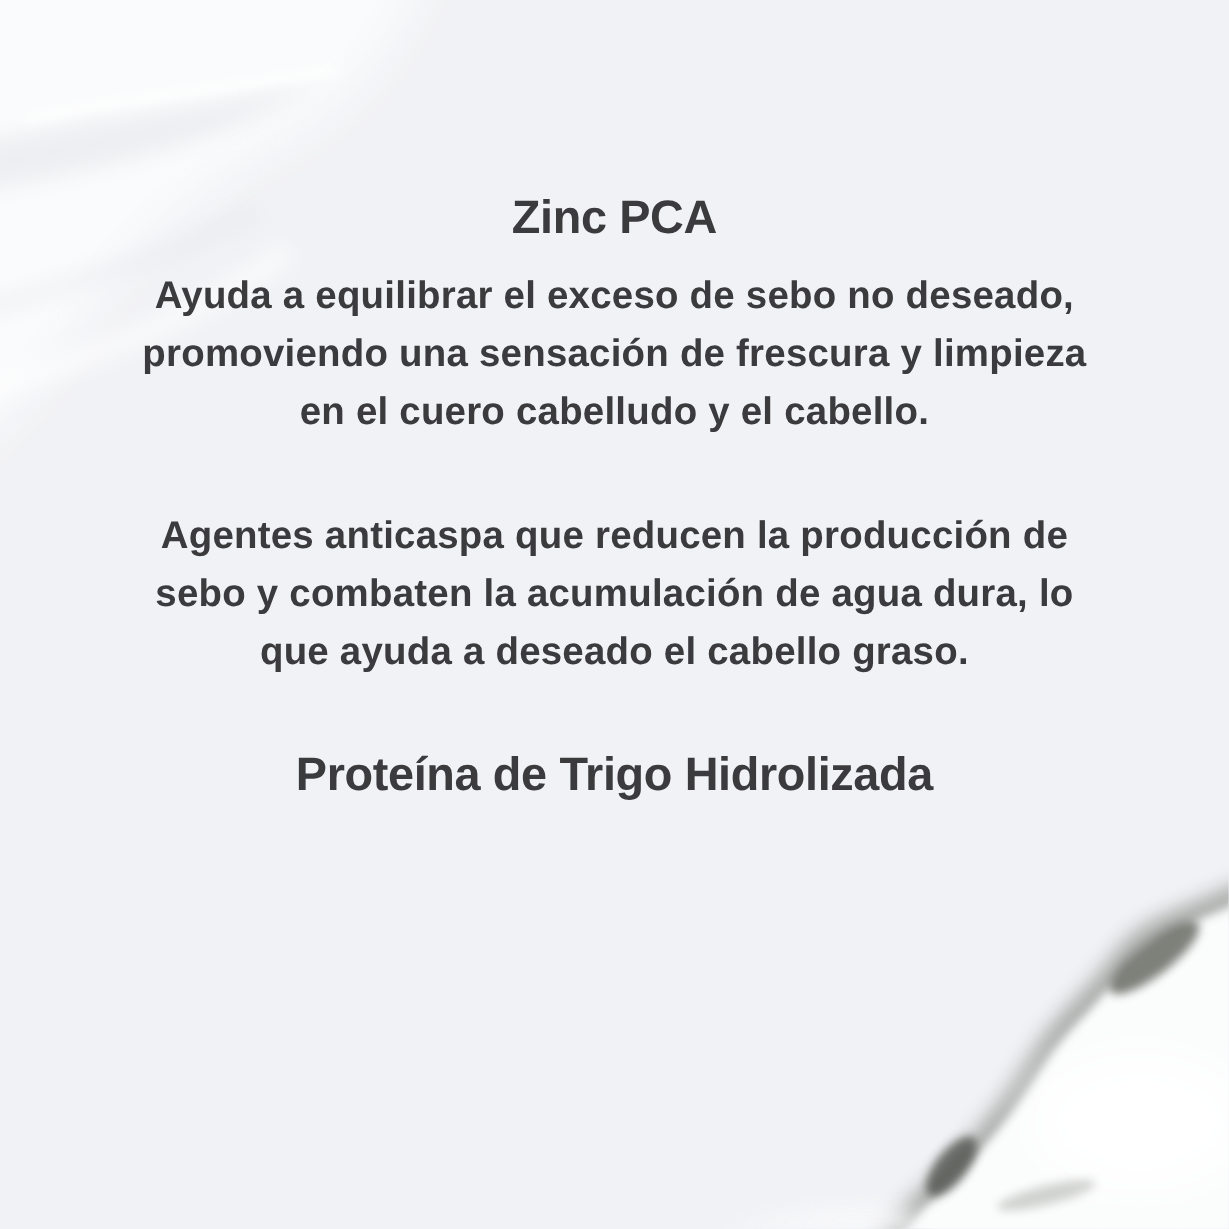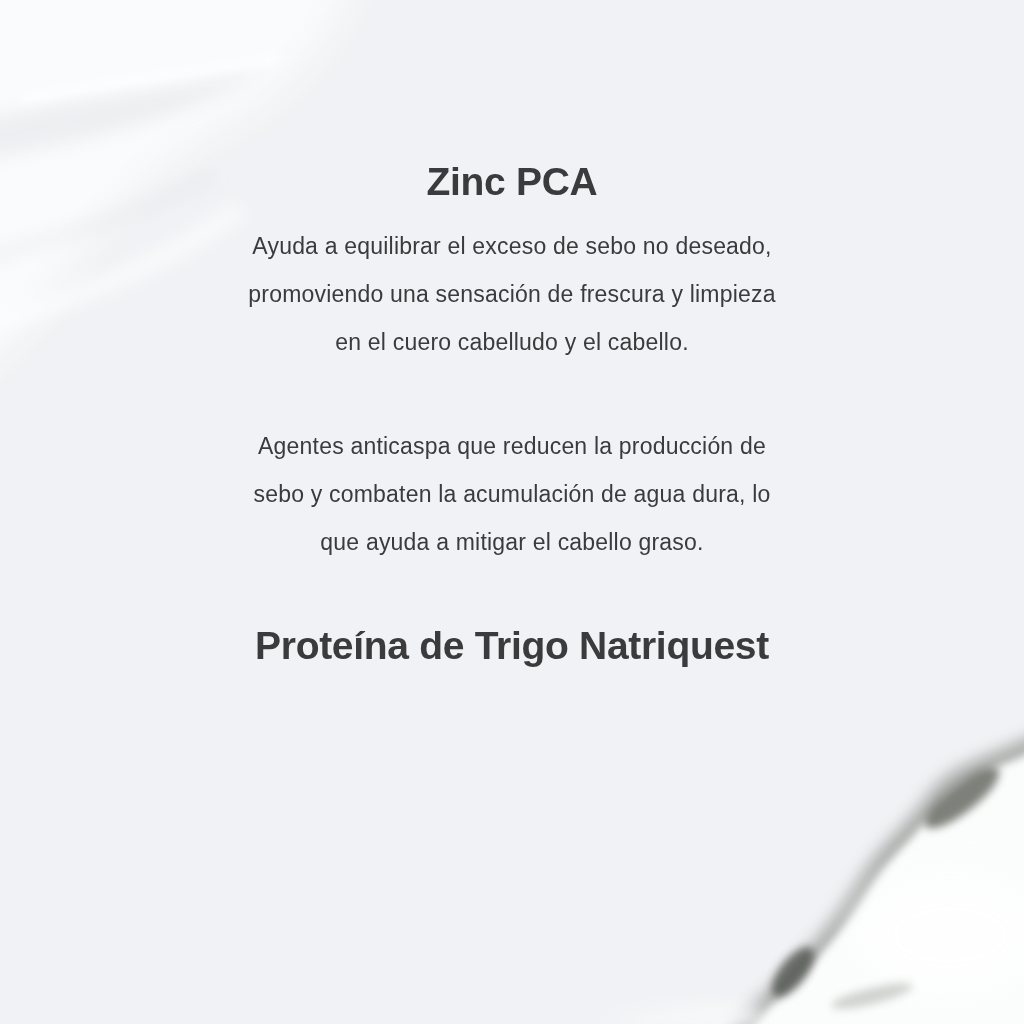--- a/index.html
+++ b/index.html
@@ -41,22 +41,22 @@
   .ingredient { margin: 0; }
   .ingredient .title {
     font-size: 39px;
     font-weight: 700;
     line-height: 48px;
     letter-spacing: -0.3px;
     margin: 0 0 10px 0;
     color: var(--text-color);
   }
   .ingredient .desc {
-    font-size: 23px;
-    font-weight: 400;
+    font-size: 32px;
+    font-weight: 700;
     line-height: 48px;
     letter-spacing: 0.2px;
     white-space: pre-line;
     margin: 16px 0 56px 0;
     color: var(--text-color);
   }
 </style>
 </head>
 <body>
 
@@ -99,21 +99,21 @@
     <section class="ingredient">
       <h2 class="title">Zinc PCA</h2>
       <p class="desc">Ayuda a equilibrar el exceso de sebo no deseado,
 promoviendo una sensación de frescura y limpieza
 en el cuero cabelludo y el cabello.</p>
     </section>
 
     <section class="ingredient">
       <p class="desc">Agentes anticaspa que reducen la producción de
 sebo y combaten la acumulación de agua dura, lo
-que ayuda a mitigar el cabello graso.</p>
+que ayuda a deseado el cabello graso.</p>
     </section>
 
     <section class="ingredient">
-      <h2 class="title">Proteína de Trigo Natriquest</h2>
+      <h2 class="title">Proteína de Trigo Hidrolizada</h2>
     </section>
 
   </main>
 </div>
 
 </body></html>

